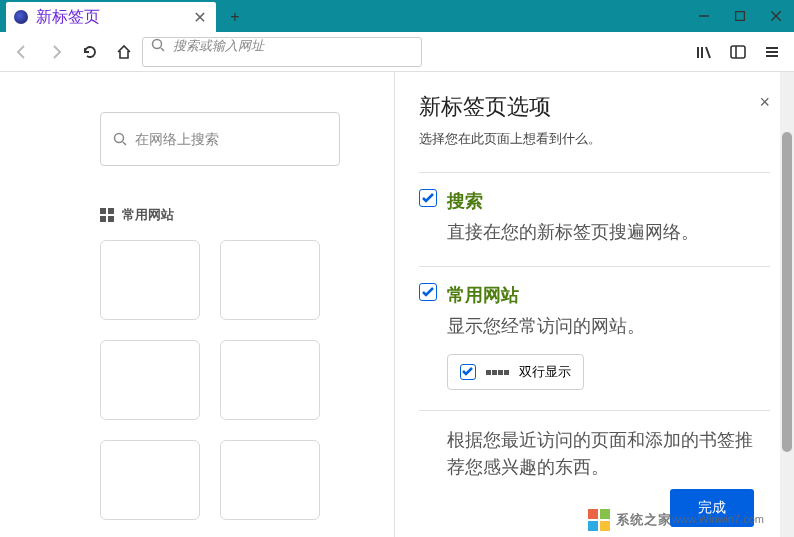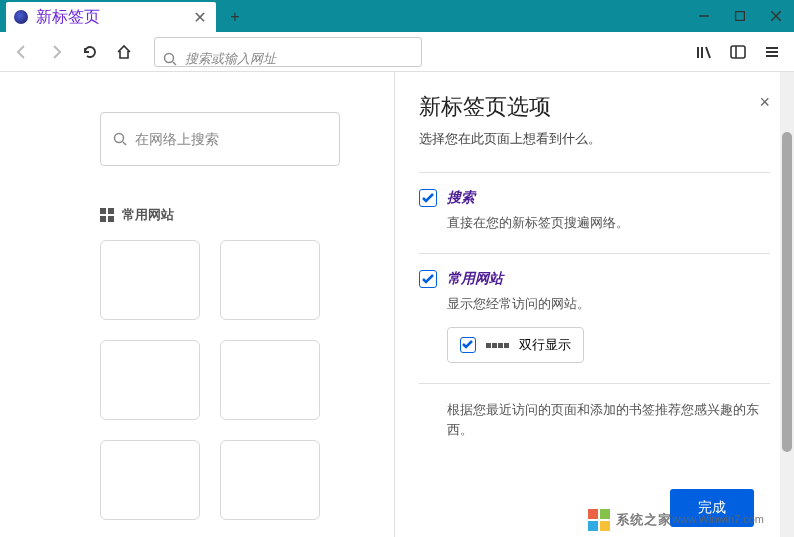--- a/index.html
+++ b/index.html
@@ -11,21 +11,21 @@
     .tab-icon { width: 14px; height: 14px; border-radius: 50%; background: radial-gradient(circle at 40% 40%, #4a5fd8, #1a1a5a); margin-right: 8px; }
     .tab-title { flex: 1; font-size: 16px; color: #6d28d9; }
     .tab-close { width: 16px; height: 16px; display: flex; align-items: center; justify-content: center; color: #666; cursor: pointer; }
     .new-tab { width: 30px; height: 30px; display: flex; align-items: center; justify-content: center; color: #333; font-size: 16px; cursor: pointer; margin-left: 4px; }
     .window-controls { display: flex; height: 32px; }
     .win-btn { width: 36px; display: flex; align-items: center; justify-content: center; color: #333; cursor: pointer; }
     
     .toolbar { height: 40px; background: #fff; border-bottom: 1px solid #e0e0e0; display: flex; align-items: center; padding: 0 6px; gap: 2px; }
     .nav-btn { width: 32px; height: 32px; display: flex; align-items: center; justify-content: center; color: #999; border-radius: 4px; cursor: pointer; }
     .nav-btn.disabled { color: #ccc; cursor: default; }
-    .urlbar { flex: 1; height: 30px; border: 1px solid #ccc; border-radius: 3px; display: flex; align-items: flex-end; padding: 0 8px; margin: 0 12px; max-width: 460px; }
+    .urlbar { flex: 1; height: 30px; border: 1px solid #ccc; border-radius: 3px; display: flex; align-items: flex-start; padding: 0 8px; margin: 0 0; max-width: 460px; }
     .urlbar input { border: none; outline: none; flex: 1; font-size: 13px; color: #333; }
     .urlbar input::placeholder { color: #888; font-style: italic; }
     .toolbar-spacer { flex: 1; }
     .toolbar-icon { width: 32px; height: 32px; display: flex; align-items: center; justify-content: center; color: #555; cursor: pointer; }
     
     .content { position: relative; height: calc(100% - 72px); }
     
     .newtab-page { padding: 40px 40px 0 100px; }
     .search-bar { width: 240px; height: 54px; border: 1px solid #d0d0d0; border-radius: 4px; display: flex; align-items: center; padding: 0 12px; margin-bottom: 40px; }
     .search-bar input { border: none; outline: none; flex: 1; font-size: 14px; }
@@ -40,22 +40,22 @@
     .panel-title { font-size: 22px; font-weight: 500; color: #222; }
     .panel-close { font-size: 18px; color: #666; cursor: pointer; }
     .panel-subtitle { font-size: 13px; color: #444; margin-bottom: 24px; }
     
     .option-group { border-top: 1px solid #e0e0e0; padding: 16px 0 20px; }
     .option-group:first-of-type { border-top: none; padding-top: 0; }
     .option-row { display: flex; align-items: flex-start; gap: 10px; margin-bottom: 6px; }
     .checkbox { width: 18px; height: 18px; border: 1.5px solid #0060df; border-radius: 3px; display: flex; align-items: center; justify-content: center; cursor: pointer; flex-shrink: 0; }
     .checkbox.unchecked { border-color: #999; }
     .checkbox svg { width: 12px; height: 12px; }
-    .option-label { font-size: 14px; font-weight: 600; color: #4c1d95; font-style: italic; }
-    .option-desc { font-size: 13px; color: #555; margin-left: 28px; line-height: 1.5; }
+    .option-label { font-size: 18px; font-weight: 600; color: #4d7c0f; }
+    .option-desc { font-size: 18px; color: #555; margin-left: 28px; line-height: 1.5; }
     .sub-option { border: 1px solid #d0d0d0; border-radius: 4px; padding: 8px 12px; margin: 14px 0 0 28px; display: inline-flex; align-items: center; gap: 10px; }
     .sub-option .checkbox { width: 16px; height: 16px; }
     .grid-icon-mini { display: inline-flex; gap: 1px; }
     .grid-icon-mini span { width: 5px; height: 5px; background: #555; }
     
     .done-btn { position: absolute; bottom: 10px; right: 40px; background: #0060df; color: #fff; border: none; padding: 10px 28px; font-size: 14px; border-radius: 3px; cursor: pointer; }
     
     .scrollbar-track { position: absolute; right: 0; top: 0; bottom: 0; width: 14px; background: #f0f0f0; }
     .scrollbar-thumb { position: absolute; right: 2px; top: 60px; width: 10px; height: 320px; background: #a8a8a8; border-radius: 5px; }
     

